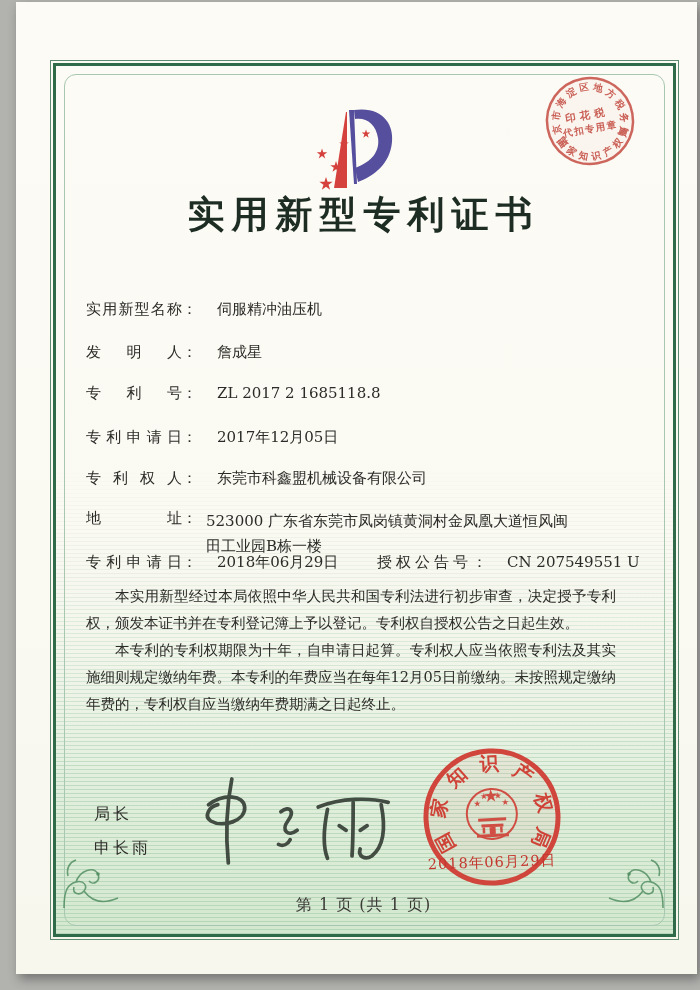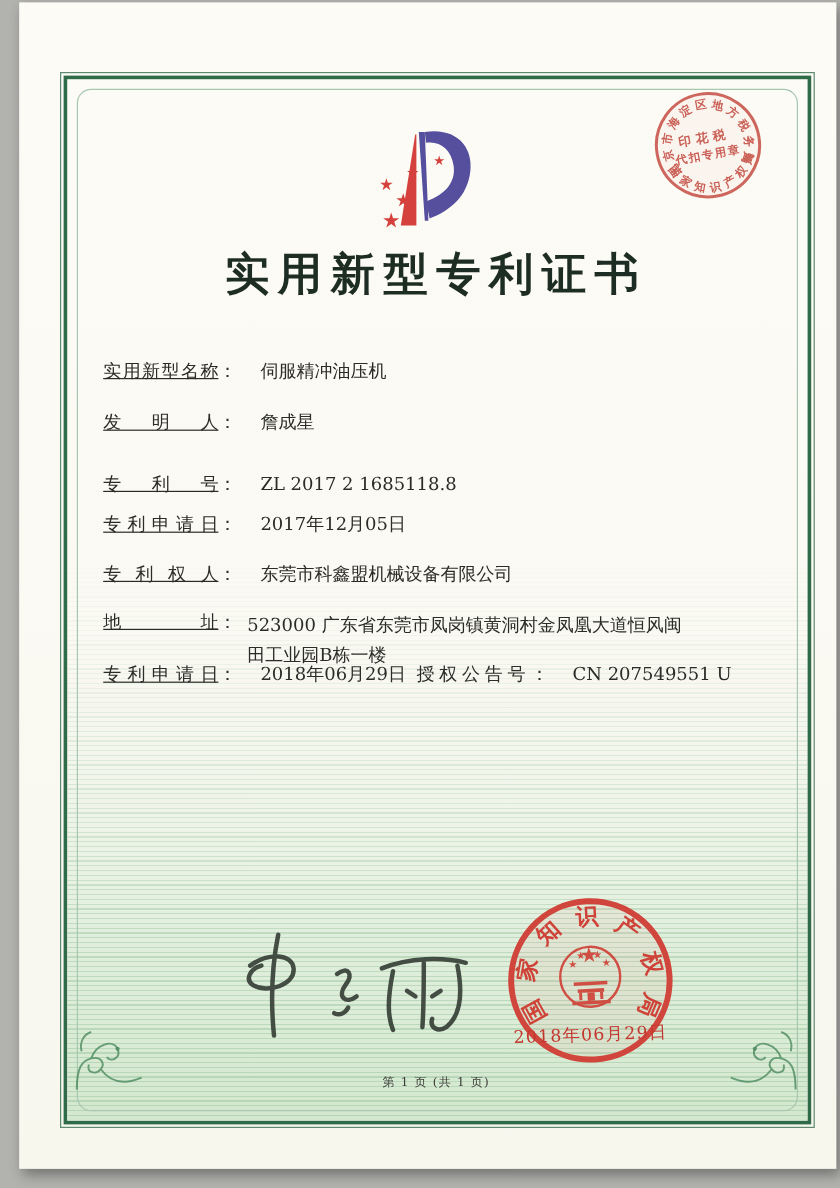--- a/index.html
+++ b/index.html
@@ -20,44 +20,44 @@
     position:absolute;inset:0;pointer-events:none;
     background-image:
       repeating-linear-gradient(0deg, rgba(118,178,128,0.32) 0 1px, rgba(255,255,255,0) 1px 4px),
       linear-gradient(180deg, rgba(250,250,244,0) 52%, rgba(223,238,220,.85) 80%, rgba(209,230,205,.95) 100%);
     -webkit-mask-image:linear-gradient(180deg, transparent 46%, rgba(0,0,0,.55) 64%, #000 82%);
     mask-image:linear-gradient(180deg, transparent 46%, rgba(0,0,0,.55) 64%, #000 82%);
   }
   .cert-no{position:absolute;left:62px;top:98px;font-size:15.5px;letter-spacing:3px;color:#2b2b27;}
   .logo{position:absolute;left:272px;top:102px;}
   .title{
-    position:absolute;left:34px;top:202px;width:627px;text-align:center;
+    position:absolute;left:34px;top:188px;width:627px;text-align:center;
     font-size:37px;font-weight:600;letter-spacing:7px;color:#1e2d23;
   }
   .fields{position:absolute;left:70px;top:298px;width:545px;font-size:15px;color:#2b2b27;}
   .frow{position:absolute;left:0;line-height:18px;white-space:nowrap;}
-  .flabel{display:inline-block;width:96px;text-align:justify;text-align-last:justify;text-decoration:underline;}
+  .flabel{display:inline-block;width:96px;text-align:justify;text-align-last:justify;}
   .fvalue{margin-left:20px;}
   .fvalue-wrap{display:inline-block;margin-left:9px;width:372px;white-space:normal;line-height:25px;vertical-align:top;}
-  .grant-no{position:absolute;left:261px;}
+  .grant-no{position:absolute;left:291px;}
   .bodytext{position:absolute;left:70px;top:581px;width:530px;font-size:14.5px;line-height:27px;color:#2b2b27;text-align:justify;}
   .bodytext p{margin:0;text-indent:2em;}
   .signer{position:absolute;left:78px;top:802px;font-size:16px;letter-spacing:3px;color:#2e2e2a;}
   .signer div{margin-bottom:13px;}
   .signature{position:absolute;left:175px;top:770px;}
   .office-seal{position:absolute;left:399px;top:738px;transform:rotate(-3deg);}
   .seal-date{
     position:absolute;left:399px;top:851px;width:154px;text-align:center;
     font-size:14.5px;letter-spacing:1px;color:#c4372f;transform:rotate(-2deg);
   }
   .tax-stamp{position:absolute;left:519px;top:64px;transform:rotate(-10deg);}
   .flourish{position:absolute;top:848px;}
   .flourish.left{left:44px;}
   .flourish.right{left:589px;transform:scaleX(-1);}
-  .footer{position:absolute;left:34px;top:893px;width:627px;text-align:center;font-size:10px;letter-spacing:1px;color:#3a3a36;}
+  .footer{position:absolute;left:34px;top:893px;width:627px;text-align:center;font-size:16px;letter-spacing:1px;color:#3a3a36;}
   svg text{font-family:"DejaVu Serif","Liberation Serif",serif;}
 </style>
 </head>
 <body>
 
 <svg width="0" height="0" style="position:absolute">
   <defs>
     <path id="star" d="M0,-1 L0.2245,-0.309 0.9511,-0.309 0.3633,0.118 0.5878,0.809 0,0.382 -0.5878,0.809 -0.3633,0.118 -0.9511,-0.309 -0.2245,-0.309 Z"></path>
   </defs>
 </svg>
@@ -115,43 +115,49 @@
 
   <div class="title">实用新型专利证书</div>
 
   <div class="fields">
     <div class="frow" style="top:0">
       <span class="flabel">实用新型名称</span><span>：</span><span class="fvalue">伺服精冲油压机</span>
     </div>
     <div class="frow" style="top:43px">
       <span class="flabel">发明人</span><span>：</span><span class="fvalue">詹成星</span>
     </div>
-    <div class="frow" style="top:94px">
+    <div class="frow" style="top:84px">
       <span class="flabel">专利号</span><span>：</span><span class="fvalue">ZL 2017 2 1685118.8</span>
     </div>
     <div class="frow" style="top:128px">
       <span class="flabel">专利申请日</span><span>：</span><span class="fvalue">2017年12月05日</span>
     </div>
     <div class="frow" style="top:169px">
       <span class="flabel">专利权人</span><span>：</span><span class="fvalue">东莞市科鑫盟机械设备有限公司</span>
     </div>
     <div class="frow" style="top:209px">
       <span class="flabel">地址</span><span>：</span><span class="fvalue-wrap">523000 广东省东莞市凤岗镇黄洞村金凤凰大道恒风闽田工业园B栋一楼</span>
     </div>
     <div class="frow" style="top:253px">
       <span class="flabel">专利申请日</span><span>：</span><span class="fvalue">2018年06月29日</span>
     </div>
     <div class="frow grant-no" style="top:253px">
       <span style="letter-spacing:4px;">授权公告号</span><span>：</span><span class="fvalue">CN 207549551 U</span>
     </div>
   </div>
 
   <div class="bodytext">
-  </div>
-
+    <p>本实用新型经过本局依照中华人民共和国专利法进行初步审查，决定授予专利权，颁发本证书并在专利登记簿上予以登记。专利权自授权公告之日起生效。</p>
+    <p>本专利的专利权期限为十年，自申请日起算。专利权人应当依照专利法及其实施细则规定缴纳年费。本专利的年费应当在每年12月05日前缴纳。未按照规定缴纳年费的，专利权自应当缴纳年费期满之日起终止。</p>
+  </div>
+
+  <div class="signer">
+    <div>局长</div>
+    <div>申长雨</div>
+  </div>
 
   <svg class="signature" width="210" height="105" viewBox="0 0 170 90">
     <g fill="none" stroke="#333c33" stroke-width="3.2" stroke-linecap="round" opacity="0.9">
       <path d="M30,6 C26,26 24,48 27,78"></path>
       <path d="M10,28 C24,18 40,20 41,30 C42,42 22,48 12,42 C6,38 10,30 18,28"></path>
       <path d="M72,34 C80,28 84,34 78,42 C72,50 78,56 86,50"></path>
       <path d="M70,62 C74,64 78,62 80,58"></path>
       <path d="M104,30 C124,22 148,22 164,26"></path>
       <path d="M112,32 C108,52 108,64 112,74"></path>
       <path d="M158,28 C162,48 160,64 150,72 C144,76 138,72 140,66"></path>

